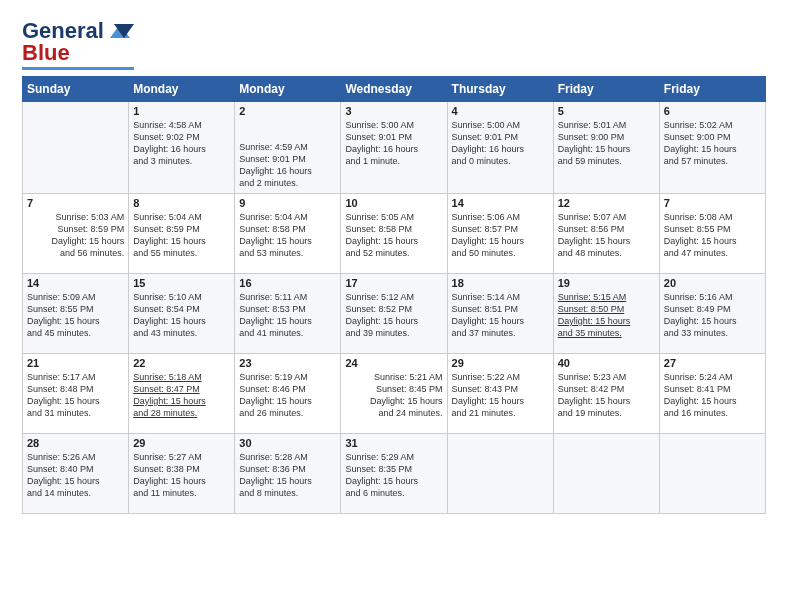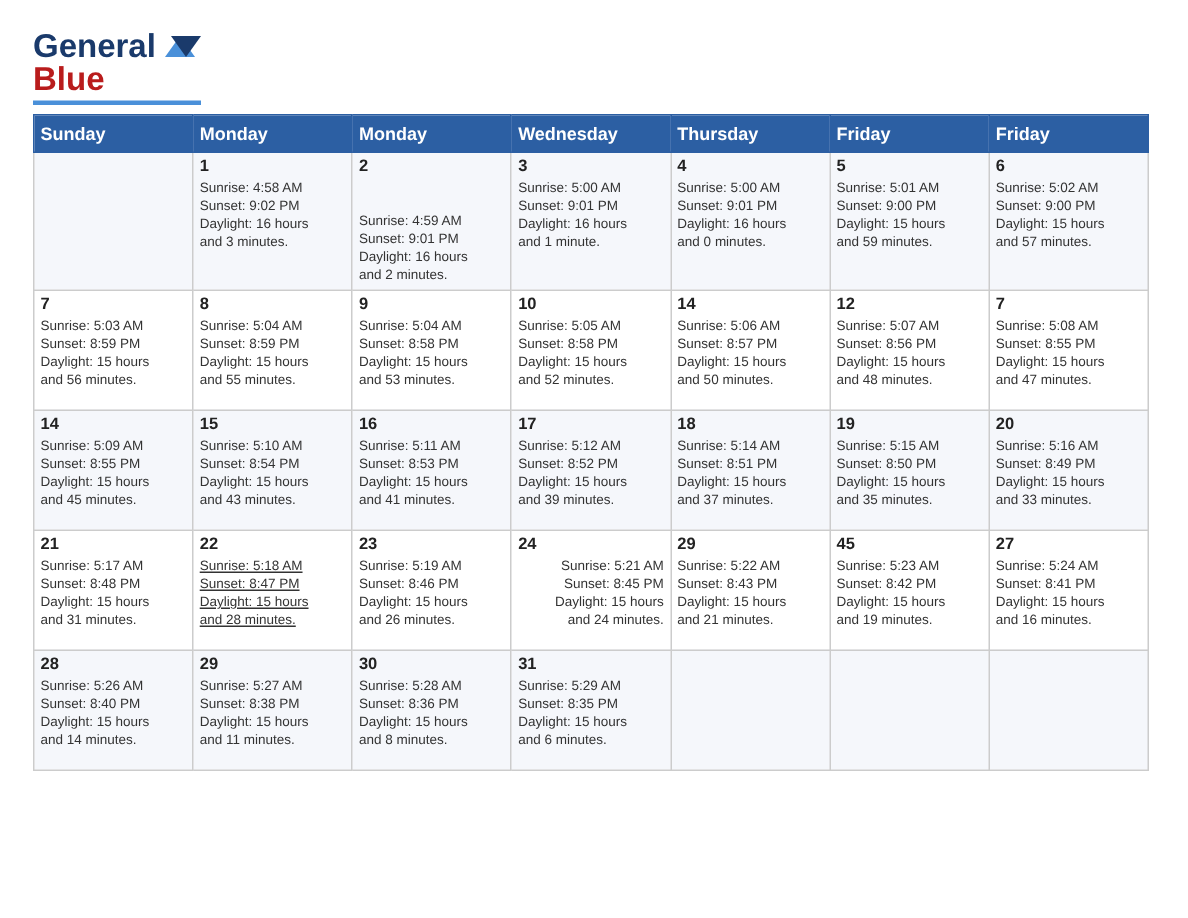--- a/index.html
+++ b/index.html
@@ -162,21 +162,21 @@
             <span class="day-num">6</span>
             <div class="cell-info" style="white-space: pre-line;">Sunrise: 5:02 AM
 Sunset: 9:00 PM
 Daylight: 15 hours
 and 57 minutes.</div>
           </td>
         </tr>
         <tr>
           <td>
             <span class="day-num">7</span>
-            <div class="cell-info" style="white-space: pre-line;">Sunrise: 5:03 AM
+            <div class="cell-info" style="white-space: pre-line; text-align: right;">Sunrise: 5:03 AM
 Sunset: 8:59 PM
 Daylight: 15 hours
 and 56 minutes.</div>
           </td>
           <td>
             <span class="day-num">8</span>
             <div class="cell-info" style="white-space: pre-line;">Sunrise: 5:04 AM
 Sunset: 8:59 PM
 Daylight: 15 hours
 and 55 minutes.</div>
@@ -248,21 +248,21 @@
           </td>
           <td>
             <span class="day-num">18</span>
             <div class="cell-info" style="white-space: pre-line;">Sunrise: 5:14 AM
 Sunset: 8:51 PM
 Daylight: 15 hours
 and 37 minutes.</div>
           </td>
           <td>
             <span class="day-num">19</span>
-            <div class="cell-info" style="white-space: pre-line;">Sunrise: 5:15 AM
+            <div class="cell-info" style="white-space: pre-line; text-decoration: underline;">Sunrise: 5:15 AM
 Sunset: 8:50 PM
 Daylight: 15 hours
 and 35 minutes.</div>
           </td>
           <td>
             <span class="day-num">20</span>
             <div class="cell-info" style="white-space: pre-line;">Sunrise: 5:16 AM
 Sunset: 8:49 PM
 Daylight: 15 hours
 and 33 minutes.</div>
@@ -298,21 +298,21 @@
 and 24 minutes.</div>
           </td>
           <td>
             <span class="day-num">29</span>
             <div class="cell-info" style="white-space: pre-line;">Sunrise: 5:22 AM
 Sunset: 8:43 PM
 Daylight: 15 hours
 and 21 minutes.</div>
           </td>
           <td>
-            <span class="day-num">45</span>
+            <span class="day-num">40</span>
             <div class="cell-info" style="white-space: pre-line;">Sunrise: 5:23 AM
 Sunset: 8:42 PM
 Daylight: 15 hours
 and 19 minutes.</div>
           </td>
           <td>
             <span class="day-num">27</span>
             <div class="cell-info" style="white-space: pre-line;">Sunrise: 5:24 AM
 Sunset: 8:41 PM
 Daylight: 15 hours

